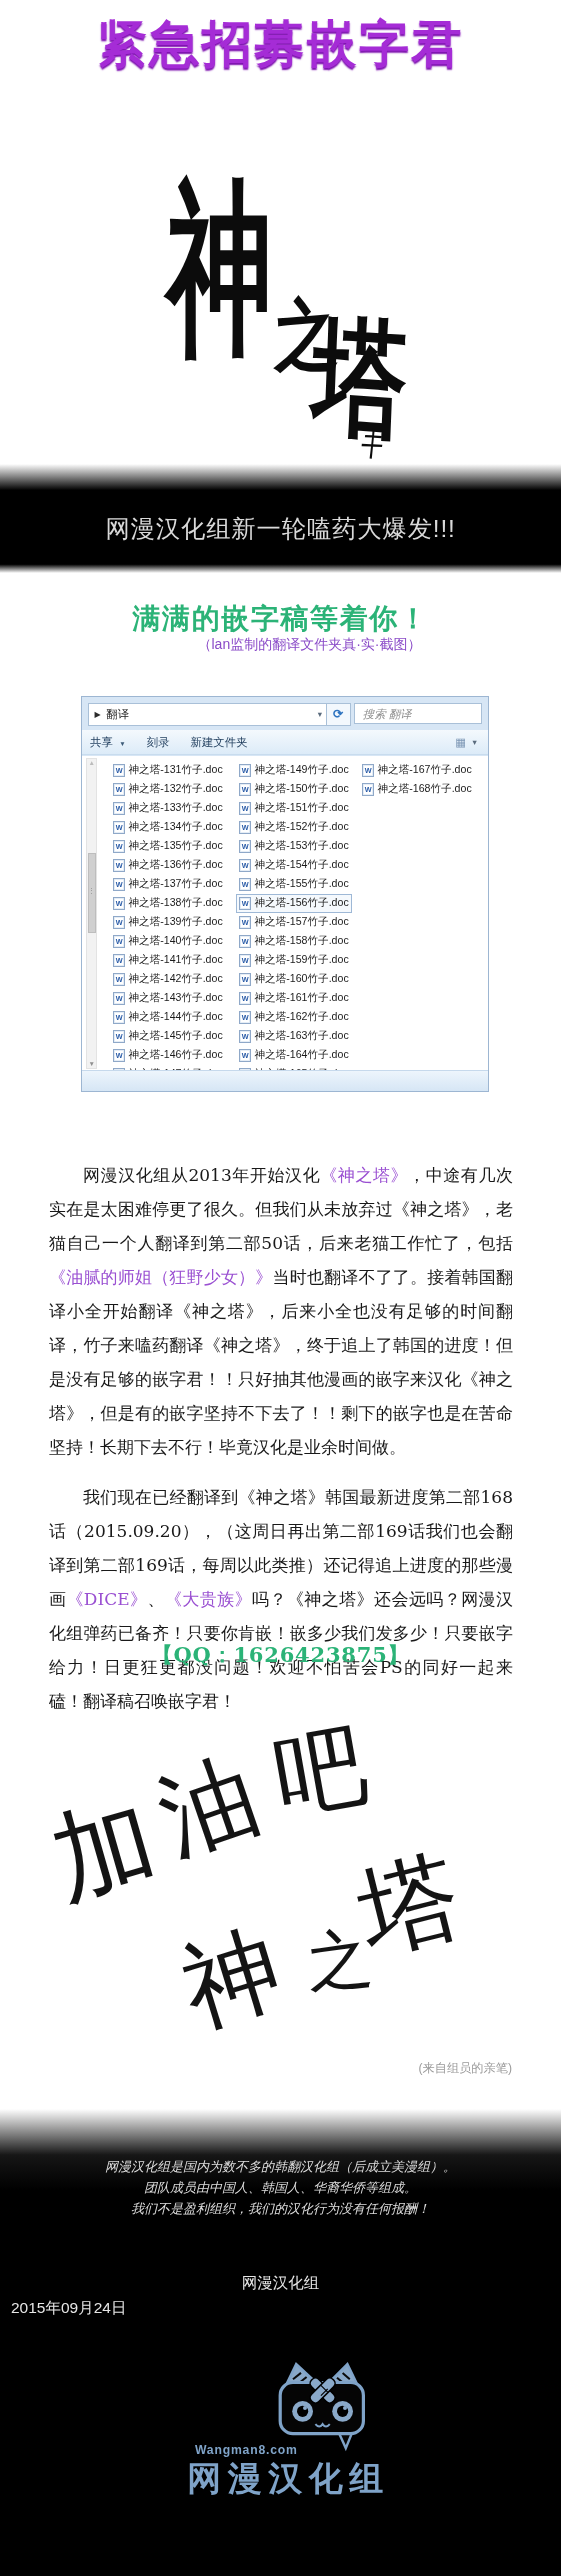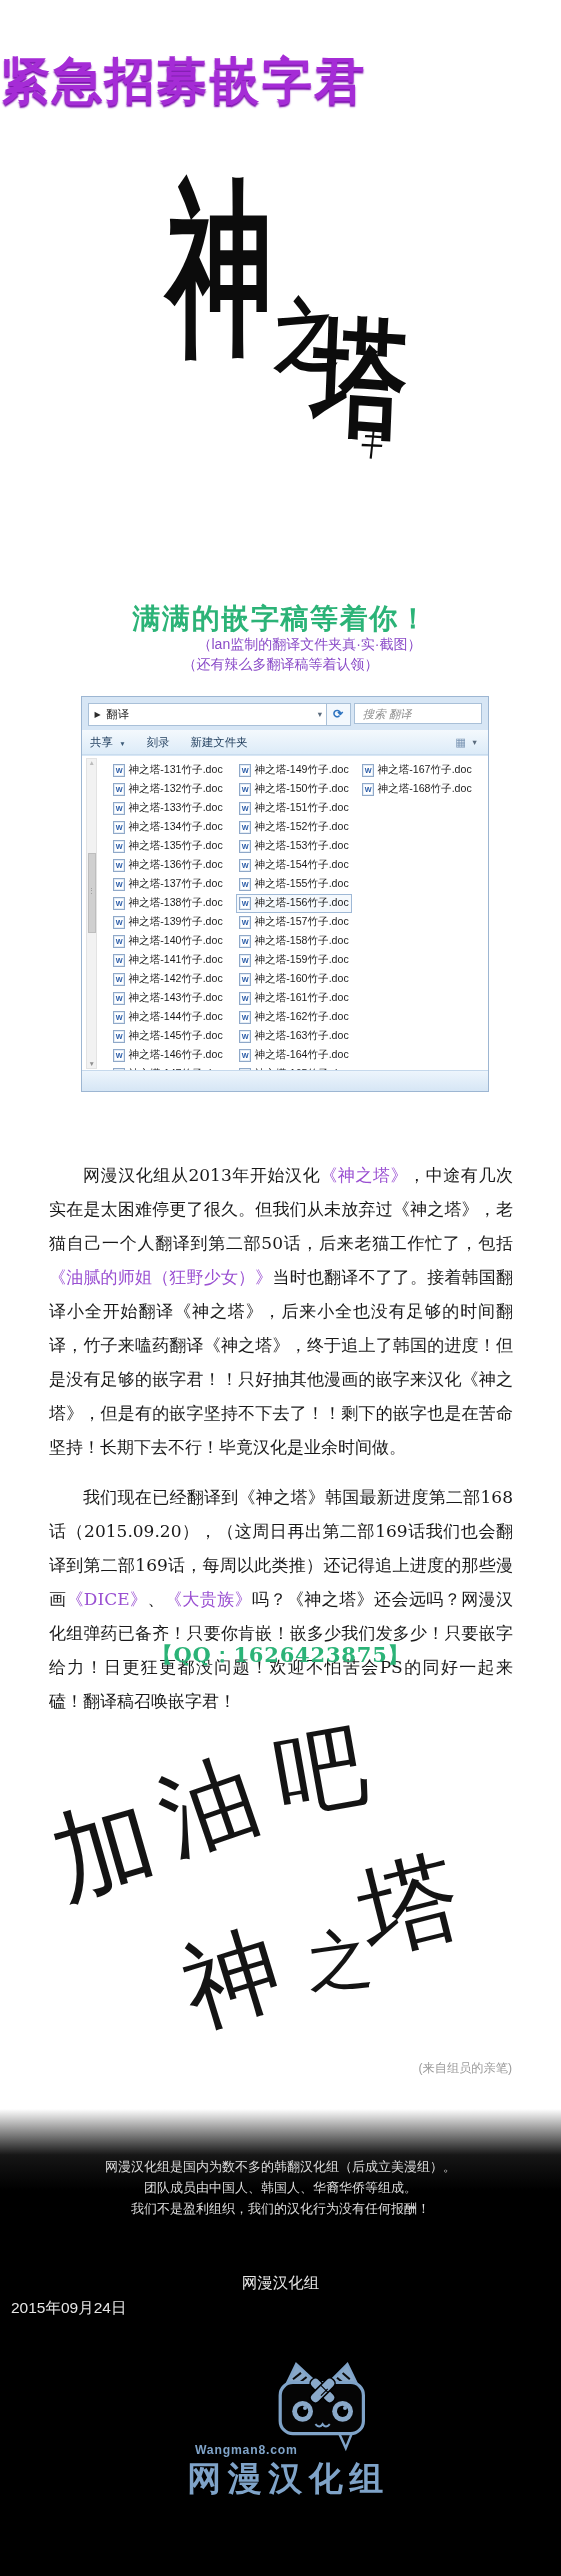--- a/index.html
+++ b/index.html
@@ -1,22 +1,22 @@
 <!DOCTYPE html>
 <html style="font-size:13px"><head>
 <meta charset="utf-8">
 <style>
   html,body{margin:0;padding:0;background:#ffffff;}
   .page{position:relative;width:561px;height:2576px;background:#ffffff;overflow:hidden;
         font-family:"Liberation Sans",sans-serif;}
 
   
-  .main-title{position:absolute;top:16.3px;left:0;width:100%;
+  .main-title{position:absolute;top:16.3px;left:0;width:100%;text-align:center;
     font-family:"Liberation Sans",sans-serif;font-weight:bold;font-size:50px;line-height:1.15;
-    letter-spacing:2.4px;color:#a52cd6;text-shadow:0 2.4px 1.6px #7c0fae;margin-top:37px;}
+    letter-spacing:2.4px;color:#a52cd6;text-shadow:0 2.4px 1.6px #7c0fae;}
 
   
   .calli-char{position:absolute;font-family:"DejaVu Serif",serif;font-weight:bold;color:#0c0c0c;}
   .cc1{left:167px;top:145px;font-size:120px;transform:scaleY(1.55) scaleX(0.88);transform-origin:0 0;}
   .cc2{left:270px;top:286px;font-size:65px;transform:scaleY(1.2) rotate(-4deg);transform-origin:0 0;}
   .cc3{left:316px;top:291px;font-size:94px;transform:scaleY(1.35) rotate(3deg);transform-origin:0 0;}
   .ccf{left:365px;top:417px;font-size:26px;font-weight:normal;transform:rotate(12deg) scaleY(1.35);transform-origin:0 0;}
 
   
   .banner{position:absolute;top:464px;left:0;width:100%;height:109px;
@@ -95,21 +95,21 @@
   .h4{left:184px;top:1915px;font-size:96px;transform:rotate(-17deg);}
   .h5{left:306px;top:1917px;font-size:65px;transform:rotate(-8deg);}
   .h6{left:360px;top:1840px;font-size:99px;transform:rotate(-14deg);}
   .member-note{position:absolute;top:2060px;left:16px;width:100%;text-align:right;
     padding-right:65px;box-sizing:border-box;font-size:12.2px;color:#9b9b9b;}
 
   
   .footer{position:absolute;left:0;top:2109px;width:100%;height:467px;
     background:linear-gradient(180deg,#ffffff 0px,#161616 46px,#000000 81px,#000000 100%);}
   .footer-lines{position:absolute;top:47px;left:0;width:100%;text-align:center;
-    font-size:13px;line-height:21px;color:#dedede;}
+    font-size:13px;line-height:21px;color:#dedede;font-style:italic;}
   .footer-lines .purple{color:#9a4fd2;font-weight:bold;}
   .footer-group{position:absolute;top:164px;left:0;width:100%;text-align:center;font-size:15.5px;color:#e6e6e6;}
   .footer-date{position:absolute;top:189px;left:0;width:100%;text-align:left;font-size:15.5px;color:#e6e6e6;margin-left:11px;}
   .cat-logo{position:absolute;left:269px;top:251px;width:104px;height:93px;}
   .logo-site{position:absolute;left:195px;top:334px;font-weight:bold;font-size:12.2px;color:#7fa3c8;letter-spacing:0.8px;}
   .logo-name{position:absolute;left:8.1px;top:347px;width:100%;text-align:center;
     font-weight:bold;font-size:34px;color:#7fa3c8;letter-spacing:6.5px;}
 </style>
 </head>
 <body>
@@ -118,24 +118,26 @@
 
   <div class="main-title">紧急招募嵌字君</div>
 
   <div>
     <span class="calli-char cc1">神</span>
     <span class="calli-char cc2">之</span>
     <span class="calli-char cc3">塔</span>
     <span class="calli-char ccf">キ</span>
   </div>
 
+  <div class="banner">
+    <div class="banner-text">网漫汉化组新一轮嗑药大爆发!!!</div>
+  </div>
 
   <div class="recruit-heading">满满的嵌字稿等着你！</div>
   <div class="recruit-sub sub1">（lan监制的翻译文件夹真·实·截图）</div>
-  <div class="recruit-sub sub2">（还有辣么多翻译稿等着认领）</div>
 
   <div class="explorer">
     <div class="addr-row">
       <div class="breadcrumb-box">
         <span class="bc-arrow">▶</span>
         <span class="bc-label">翻译</span>
         <span class="bc-spacer"></span>
         <span class="bc-drop">▼</span>
       </div>
       <div class="refresh-btn">

